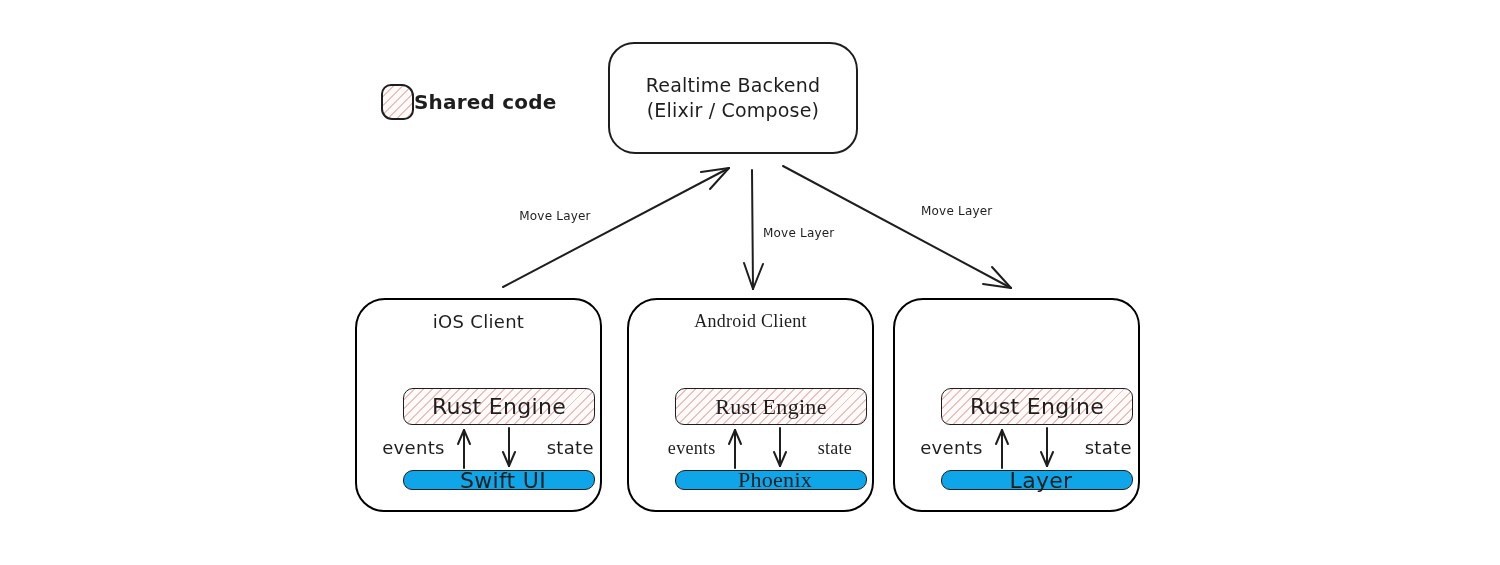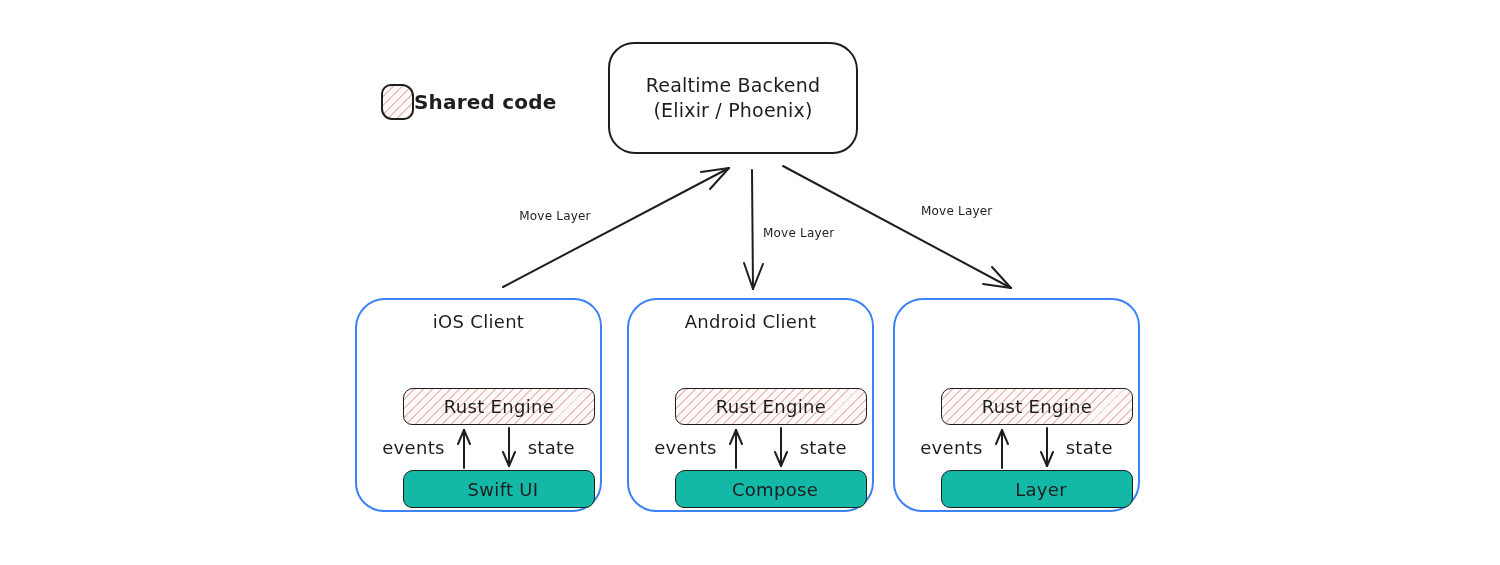--- a/index.html
+++ b/index.html
@@ -82,64 +82,64 @@
   }
   .move-label.l1 { left: 505px; top: 209px; width: 100px; text-align: center; }
   .move-label.l2 { left: 763px; top: 226px; }
   .move-label.l3 { left: 921px; top: 204px; }
 
   
   .client {
     position: absolute;
     top: 298px;
     width: 247px; height: 214px;
-    border: 2px solid #3b82f6;
+    border: 2px solid #000000;
     border-radius: 30px 28px 30px 29px;
     box-sizing: border-box;
     background: #ffffff;
   }
   .client.ios     { left: 355px; }
-  .client.android { left: 627px; }
+  .client.android { left: 627px; font-family: Liberation Serif, serif; }
   .client.web     { left: 893px; }
 
   .client-title {
     position: absolute;
     left: 0; right: 0; top: 11px;
     text-align: center;
     font-size: 18px;
     letter-spacing: 0.3px;
   }
 
   .bar {
     position: absolute;
     left: 6px; right: 5px;
     border: 1.6px solid #1e1e1e;
     border-radius: 10px 9px 10px 9px;
     box-sizing: border-box;
     display: flex;
     align-items: center;
     justify-content: center;
-    font-size: 18px;
+    font-size: 22px;
     letter-spacing: 0.3px;
     margin-left: 40px;
   }
   .bar.engine { top: 88px;  height: 37px; }
-  .bar.ui     { top: 170px; height: 38px; background: #14b8a6; padding-left: 8px; }
+  .bar.ui     { top: 170px; height: 20px; background: #0ea5e9; padding-left: 8px; }
 
   .flow-row {
     position: absolute;
     left: 0; right: 0;
     top: 126px; height: 44px;
     display: flex;
     align-items: center;
     justify-content: center;
     font-size: 18px;
     letter-spacing: 0.3px;
   }
-  .flow-row .flow-label { line-height: 1; }
+  .flow-row .flow-label { line-height: 1; margin-left: 19px; }
   .flow-arrow { width: 20px; height: 44px; }
   .gap-a { width: 9px; }
   .gap-b { width: 25px; }
   .gap-c { width: 9px; }
 
   .stroke-line {
     stroke: #1e1e1e;
     stroke-width: 2;
     stroke-linecap: round;
     fill: none;
@@ -171,21 +171,21 @@
     </g>
   </svg>
 
   <div class="legend">
     <div class="legend-swatch hatch"></div>
     <div class="legend-label">Shared code</div>
   </div>
 
   <div class="backend">
     <div>Realtime Backend</div>
-    <div>(Elixir / Phoenix)</div>
+    <div>(Elixir / Compose)</div>
   </div>
 
   <div class="move-label l1">Move Layer</div>
   <div class="move-label l2">Move Layer</div>
   <div class="move-label l3">Move Layer</div>
 
   <div class="client ios">
     <div class="client-title">iOS Client</div>
     <div class="bar engine hatch">Rust Engine</div>
     <div class="flow-row">
@@ -221,21 +221,21 @@
       </svg>
       <span class="gap-b"></span>
       <svg class="flow-arrow" viewBox="0 0 20 44">
         <path class="stroke-line" d="M 10 2 L 10 40"></path>
         <path class="stroke-line" d="M 10 40 L 4 26"></path>
         <path class="stroke-line" d="M 10 40 L 16 26"></path>
       </svg>
       <span class="gap-c"></span>
       <span class="flow-label">state</span>
     </div>
-    <div class="bar ui">Compose</div>
+    <div class="bar ui">Phoenix</div>
   </div>
 
   <div class="client web">
     <div class="bar engine hatch">Rust Engine</div>
     <div class="flow-row">
       <span class="flow-label">events</span>
       <span class="gap-a"></span>
       <svg class="flow-arrow" viewBox="0 0 20 44">
         <path class="stroke-line" d="M 10 42 L 10 4"></path>
         <path class="stroke-line" d="M 10 4 L 4 18"></path>

